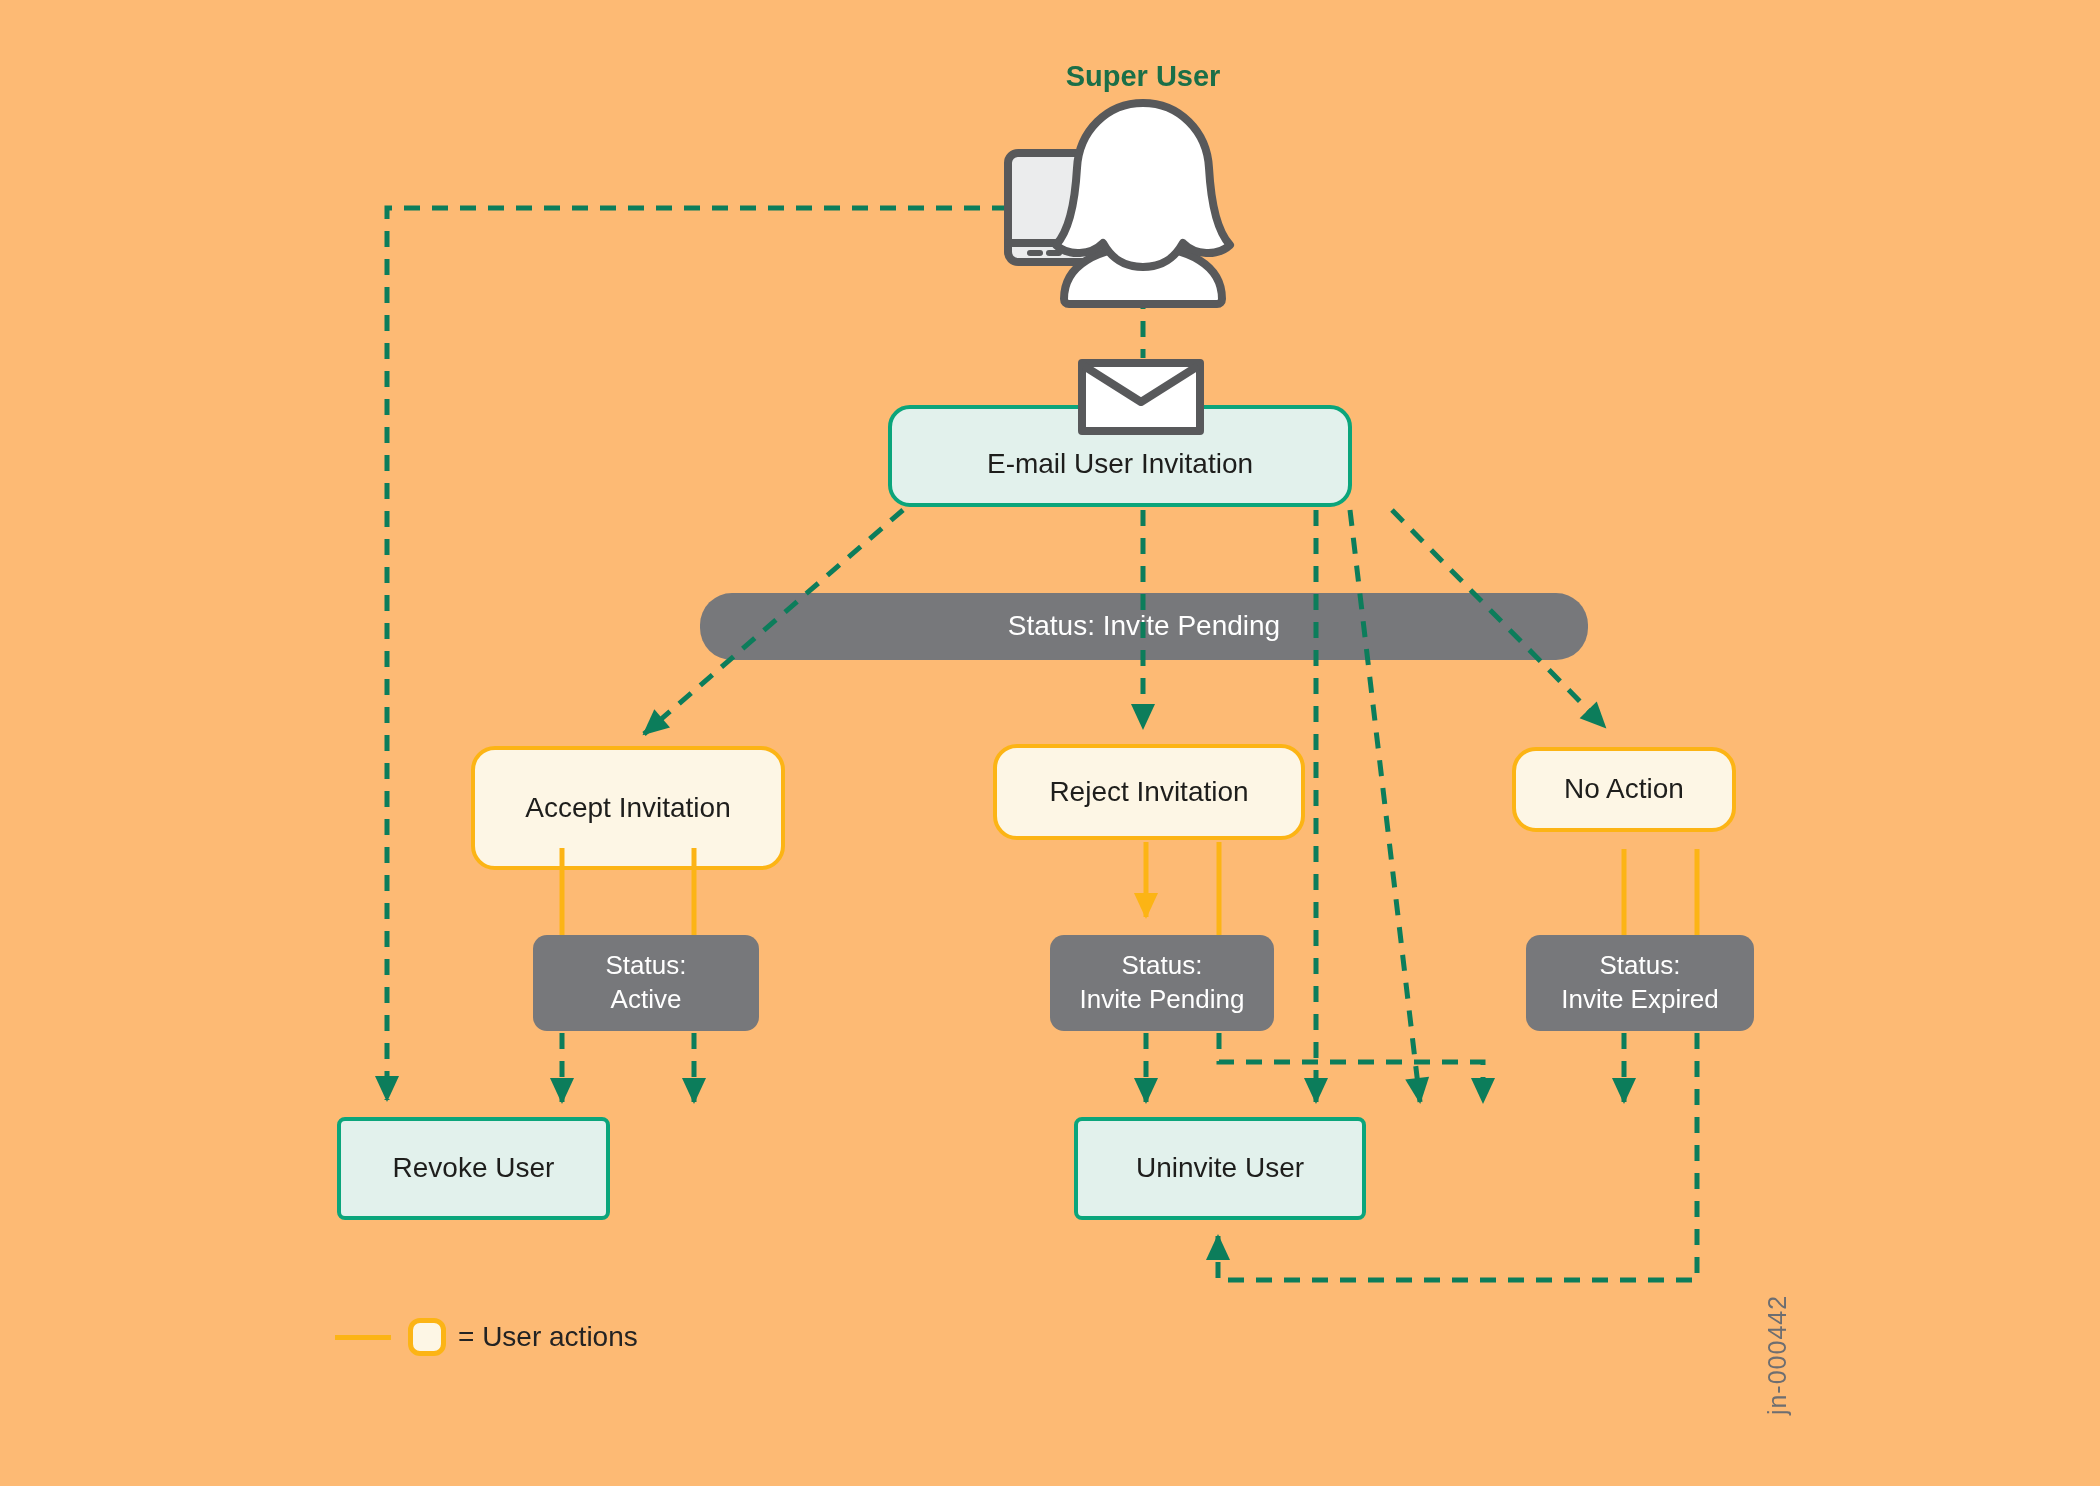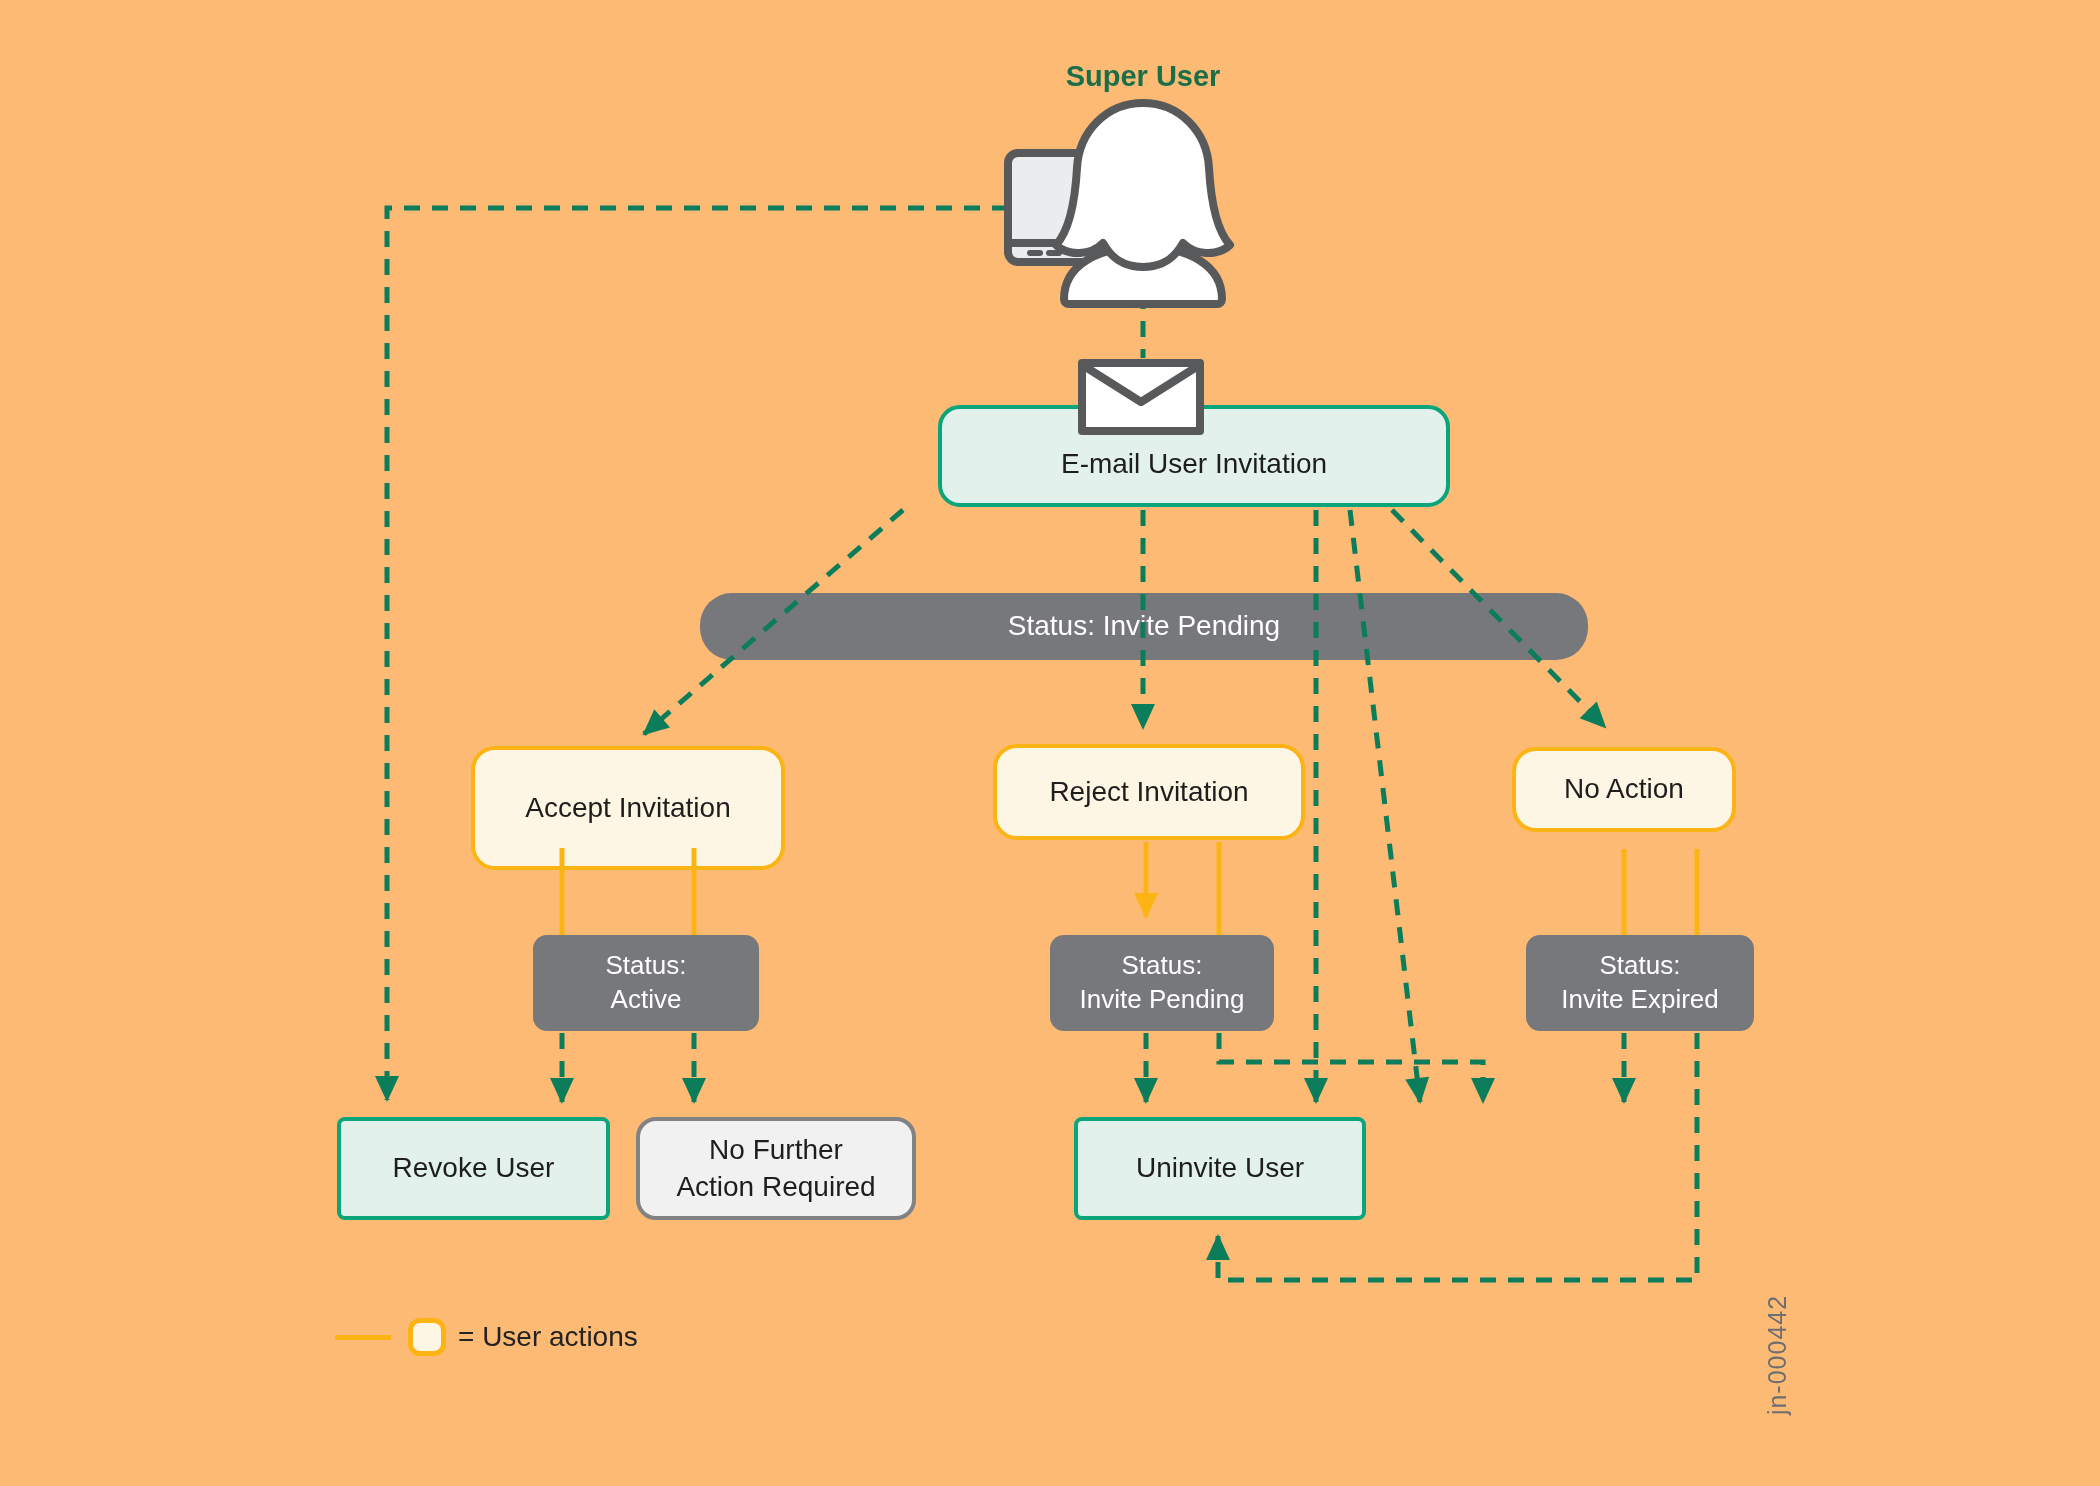--- a/index.html
+++ b/index.html
@@ -46,43 +46,41 @@
   .legend-swatch.cream{background:#fdf6e5;border:5px solid #fcb415;}
   .legend-label{font-size:28px;color:#232323;}
 </style>
 </head>
 <body>
 
 <div class="canvas">
 
   <div class="super-user-title">Super User</div>
 
-  <div class="node mintbox" style="left:938px;top:405px;width:512px;height:102px;padding-top:16px;border-radius:22px;">E-mail User Invitation</div>
+  <div class="node mintbox" style="left:888px;top:405px;width:464px;height:102px;padding-top:16px;border-radius:22px;">E-mail User Invitation</div>
 
   <div class="node graybar" style="left:700px;top:593px;width:888px;height:67px;">Status: Invite Pending</div>
 
   <div class="node creambox" style="left:471px;top:746px;width:314px;height:124px;">Accept Invitation</div>
 
   <div class="node creambox" style="left:993px;top:744px;width:312px;height:96px;text-align:center;">Reject Invitation</div>
 
   <div class="node creambox" style="left:1512px;top:747px;width:224px;height:85px;">No Action</div>
 
   <div class="node graybox" style="left:517px;top:935px;width:226px;height:96px;">Status:
 Active</div>
 
   <div class="node graybox" style="left:1034px;top:935px;width:224px;height:96px;">Status:
 Invite Pending</div>
 
   <div class="node graybox" style="left:1510px;top:935px;width:228px;height:96px;">Status:
 Invite Expired</div>
 
   <div class="node mintbox" style="left:337px;top:1117px;width:273px;height:103px;">Revoke User</div>
 
-  <div class="node lightbox" style="left:636px;top:1117px;width:280px;height:103px;">No Further
-Action Required</div>
 
   <div class="node mintbox" style="left:1074px;top:1117px;width:292px;height:103px;">Uninvite User</div>
 
 
   <div class="legend">
     <div class="legend-row">
       <div class="legend-solid"></div>
       <div class="legend-swatch cream"></div>
       <span class="legend-label">= User actions</span>
     </div>

